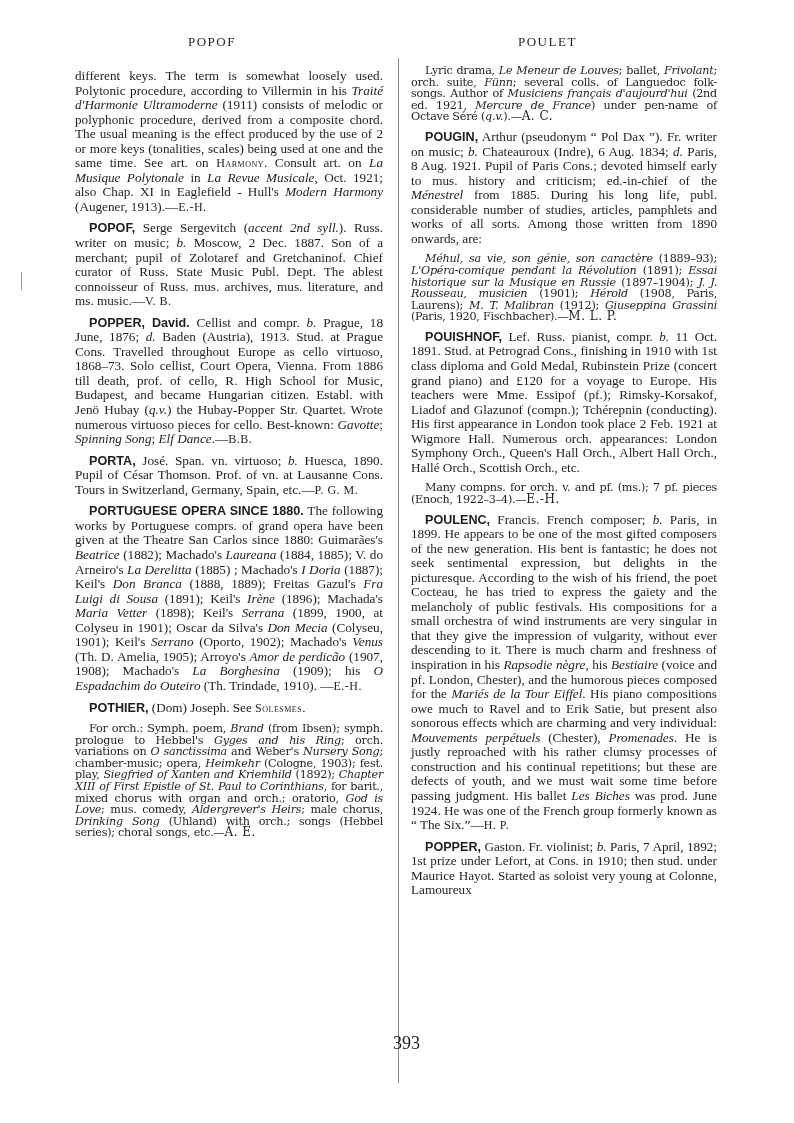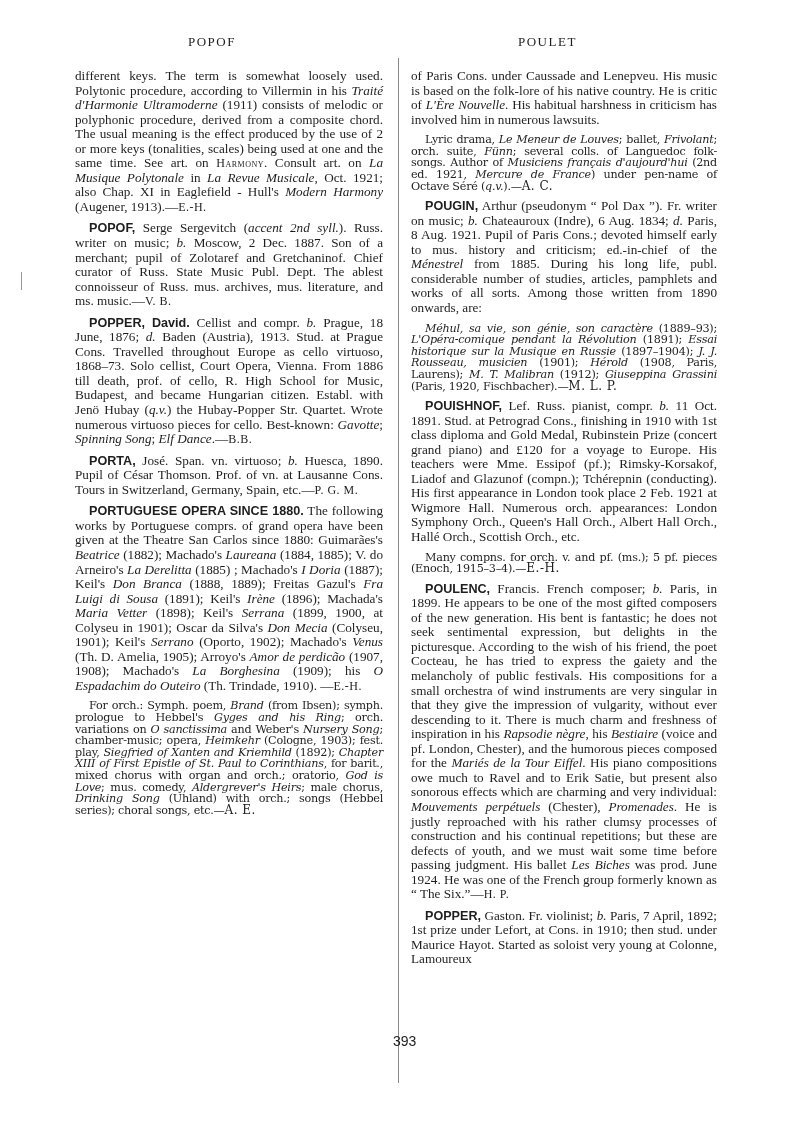--- a/index.html
+++ b/index.html
@@ -17,49 +17,49 @@
   .col-right { left: 404px; width: 320px; }
   .divider { position: absolute; left: 398px; top: 58px; width: 1px; height: 1025px; background: #8a8a8a; }
   p { margin: 7px; }
   .entry { text-indent: 14px; margin-top: 4px; }
   .cont { text-indent: 0; }
   .hw { font-family: "Liberation Sans", sans-serif; font-weight: bold; font-size: 12.6px; }
   .sc { font-variant: small-caps; font-size: 12px; letter-spacing: 0.5px; }
   .works { font-size: 11.2px; line-height: 11.6px; text-indent: 14px; margin-top: 3px;
            font-family: "DejaVu Serif", serif; letter-spacing: -0.25px; }
   i { font-style: italic; }
-  .folio { position: absolute; top: 1033px; left: 393px; font-size: 14px;
-           font-family: Liberation Sans, sans-serif; }
+  .folio { position: absolute; top: 1033px; left: 393px; font-size: 18px;
+           font-family: Liberation Serif, serif; }
   .margin-tick { position: absolute; left: 21px; top: 272px; width: 1px; height: 18px; background: #999; }
 </style>
 </head>
 <body>
 
 <div class="page">
   <div class="running-head rh-left">POPOF</div>
   <div class="running-head rh-right">POULET</div>
 
   <div class="margin-tick"></div>
 
   <div class="col col-left">
     <p class="cont"><span>different keys.  The term is somewhat loosely used.  Polytonic procedure, according to Villermin in his </span><i>Traité d'Harmonie Ultramoderne</i><span> (1911) consists of melodic or polyphonic procedure, derived from a composite chord.  The usual meaning is the effect produced by the use of 2 or more keys (tonalities, scales) being used at one and the same time.  See art. on </span><span class="sc">Harmony</span><span>.  Consult art. on </span><i>La Musique Polytonale</i><span> in </span><i>La Revue Musicale</i><span>, Oct. 1921; also Chap. XI in Eaglefield - Hull's </span><i>Modern Harmony</i><span> (Augener, 1913).—</span><span class="sc">E.-H.</span></p>
     <p class="entry"><span class="hw">POPOF,</span><span> Serge Sergevitch (</span><i>accent 2nd syll.</i><span>).  Russ. writer on music;  </span><i>b.</i><span> Moscow, 2 Dec. 1887.  Son of a merchant;  pupil of Zolotaref and Gretchaninof.  Chief curator of Russ. State Music Publ. Dept.  The ablest connoisseur of Russ. mus. archives, mus. literature, and ms. music.—</span><span class="sc">V. B.</span></p>
     <p class="entry"><span class="hw">POPPER, David.</span><span>  Cellist and compr.  </span><i>b.</i><span> Prague, 18 June, 1876; </span><i>d.</i><span> Baden (Austria), 1913.  Stud. at Prague Cons.  Travelled throughout Europe as cello virtuoso, 1868–73.  Solo cellist, Court Opera, Vienna.  From 1886 till death, prof. of cello, R. High School for Music, Budapest, and became Hungarian citizen.  Establ. with Jenö Hubay (</span><i>q.v.</i><span>) the Hubay-Popper Str. Quartet.  Wrote numerous virtuoso pieces for cello.  Best-known: </span><i>Gavotte</i><span>; </span><i>Spinning Song</i><span>; </span><i>Elf Dance</i><span>.—</span><span class="sc">B.B.</span></p>
     <p class="entry"><span class="hw">PORTA,</span><span> José.  Span. vn. virtuoso;  </span><i>b.</i><span> Huesca, 1890.  Pupil of César Thomson.  Prof. of vn. at Lausanne Cons.  Tours in Switzerland, Germany, Spain, etc.—</span><span class="sc">P. G. M.</span></p>
     <p class="entry"><span class="hw">PORTUGUESE OPERA SINCE 1880.</span><span>  The following works by Portuguese comprs. of grand opera have been given at the Theatre San Carlos since 1880:  Guimarães's </span><i>Beatrice</i><span> (1882);  Machado's </span><i>Laureana</i><span> (1884, 1885);  V. do Arneiro's </span><i>La Derelitta</i><span> (1885) ;  Machado's </span><i>I Doria</i><span> (1887);  Keil's </span><i>Don Branca</i><span> (1888, 1889);  Freitas Gazul's </span><i>Fra Luigi di Sousa</i><span> (1891);  Keil's </span><i>Irène</i><span> (1896);  Machada's </span><i>Maria Vetter</i><span> (1898);  Keil's </span><i>Serrana</i><span> (1899, 1900, at Colyseu in 1901);  Oscar da Silva's </span><i>Don Mecia</i><span> (Colyseu, 1901);  Keil's </span><i>Serrano</i><span> (Oporto, 1902);  Machado's </span><i>Venus</i><span> (Th. D. Amelia, 1905);  Arroyo's </span><i>Amor de perdicão</i><span> (1907, 1908);  Machado's </span><i>La Borghesina</i><span> (1909); his </span><i>O Espadachim do Outeiro</i><span> (Th. Trindade, 1910). —</span><span class="sc">E.-H.</span></p>
+    <p class="entry" style="margin-top:8px"><span class="hw">POTHIER,</span><span> (Dom) Joseph.  See </span><span class="sc">Solesmes</span><span>.</span></p>
     <p class="works"><span>For orch.: Symph. poem, </span><i>Brand</i><span> (from Ibsen); symph. prologue to Hebbel's </span><i>Gyges and his Ring</i><span>; orch. variations on </span><i>O sanctissima</i><span> and Weber's </span><i>Nursery Song</i><span>; chamber-music; opera, </span><i>Heimkehr</i><span> (Cologne, 1903); fest. play, </span><i>Siegfried of Xanten and Kriemhild</i><span> (1892); </span><i>Chapter XIII of First Epistle of St. Paul to Corinthians</i><span>, for barit., mixed chorus with organ and orch.; oratorio, </span><i>God is Love</i><span>; mus. comedy, </span><i>Aldergrever's Heirs</i><span>; male chorus, </span><i>Drinking Song</i><span> (Uhland) with orch.; songs (Hebbel series); choral songs, etc.—</span><span class="sc">A. E.</span></p>
   </div>
 
   <div class="divider"></div>
 
   <div class="col col-right">
-    <p class="cont"><span>of Paris Cons. under Caussade and Lenepveu.  His music is based on the folk-lore of his native country.  He is critic of </span><i>L'Ère Nouvelle</i><span>.  His habitual harshness in criticism has involved him in numerous lawsuits.</span></p>
     <p class="works"><span>Lyric drama, </span><i>Le Meneur de Louves</i><span>; ballet, </span><i>Frivolant</i><span>; orch. suite, </span><i>Fünn</i><span>; several colls. of Languedoc folk-songs. Author of </span><i>Musiciens français d'aujourd'hui</i><span> (2nd ed. 1921, </span><i>Mercure de France</i><span>) under pen-name of Octave Séré (</span><i>q.v.</i><span>).—</span><span class="sc">A. C.</span></p>
     <p class="entry"><span class="hw">POUGIN,</span><span> Arthur (pseudonym “ Pol Dax ”).  Fr. writer on music;  </span><i>b.</i><span> Chateauroux (Indre), 6 Aug. 1834;  </span><i>d.</i><span> Paris, 8 Aug. 1921.  Pupil of Paris Cons.;  devoted himself early to mus. history and criticism;  ed.-in-chief of the </span><i>Ménestrel</i><span> from 1885.  During his long life, publ. considerable number of studies, articles, pamphlets and works of all sorts.  Among those written from 1890 onwards, are:</span></p>
     <p class="works"><i>Méhul, sa vie, son génie, son caractère</i><span> (1889–93); </span><i>L'Opéra-comique pendant la Révolution</i><span> (1891); </span><i>Essai historique sur la Musique en Russie</i><span> (1897–1904); </span><i>J. J. Rousseau, musicien</i><span> (1901); </span><i>Hérold</i><span> (1908, Paris, Laurens); </span><i>M. T. Malibran</i><span> (1912); </span><i>Giuseppina Grassini</i><span> (Paris, 1920, Fischbacher).—</span><span class="sc">M. L. P.</span></p>
     <p class="entry"><span class="hw">POUISHNOF,</span><span> Lef.  Russ. pianist, compr.  </span><i>b.</i><span> 11 Oct. 1891.  Stud. at Petrograd Cons., finishing in 1910 with 1st class diploma and Gold Medal, Rubinstein Prize (concert grand piano) and £120 for a voyage to Europe.  His teachers were Mme. Essipof (pf.);  Rimsky-Korsakof, Liadof and Glazunof (compn.);  Tchérepnin (conducting).  His first appearance in London took place 2 Feb. 1921 at Wigmore Hall.  Numerous orch. appearances: London Symphony Orch., Queen's Hall Orch., Albert Hall Orch., Hallé Orch., Scottish Orch., etc.</span></p>
-    <p class="works"><span>Many compns. for orch. v. and pf. (ms.);  5 pf. pieces (Enoch, 1915–3–4).—</span><span class="sc">E.-H.</span></p>
+    <p class="works"><span>Many compns. for orch. v. and pf. (ms.);  7 pf. pieces (Enoch, 1922–3–4).—</span><span class="sc">E.-H.</span></p>
     <p class="entry"><span class="hw">POULENC,</span><span> Francis.  French composer;  </span><i>b.</i><span> Paris, in 1899.  He appears to be one of the most gifted composers of the new generation.  His bent is fantastic;  he does not seek sentimental expression, but delights in the picturesque.  According to the wish of his friend, the poet Cocteau, he has tried to express the gaiety and the melancholy of public festivals.  His compositions for a small orchestra of wind instruments are very singular in that they give the impression of vulgarity, without ever descending to it.  There is much charm and freshness of inspiration in his </span><i>Rapsodie nègre</i><span>, his </span><i>Bestiaire</i><span> (voice and pf. London, Chester), and the humorous pieces composed for the </span><i>Mariés de la Tour Eiffel</i><span>.  His piano compositions owe much to Ravel and to Erik Satie, but present also sonorous effects which are charming and very individual: </span><i>Mouvements perpétuels</i><span> (Chester), </span><i>Promenades</i><span>.  He is justly reproached with his rather clumsy processes of construction and his continual repetitions;  but these are defects of youth, and we must wait some time before passing judgment.  His ballet </span><i>Les Biches</i><span> was prod. June 1924.  He was one of the French group formerly known as “ The Six.”—</span><span class="sc">H. P.</span></p>
     <p class="entry"><span class="hw">POPPER,</span><span> Gaston.  Fr. violinist;  </span><i>b.</i><span> Paris, 7 April, 1892;  1st prize under Lefort, at Cons. in 1910;  then stud. under Maurice Hayot.  Started as soloist very young at Colonne, Lamoureux</span></p>
   </div>
 
   <div class="folio">393</div>
 </div>
 
 </body></html>

